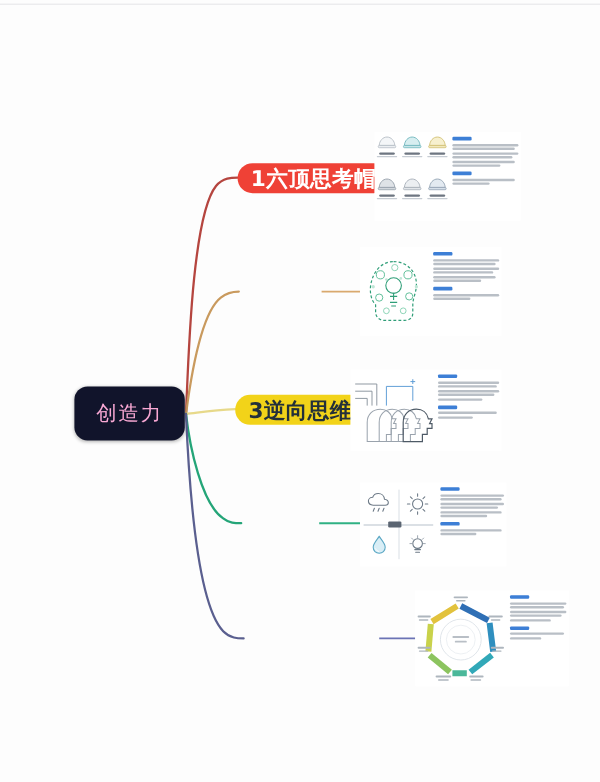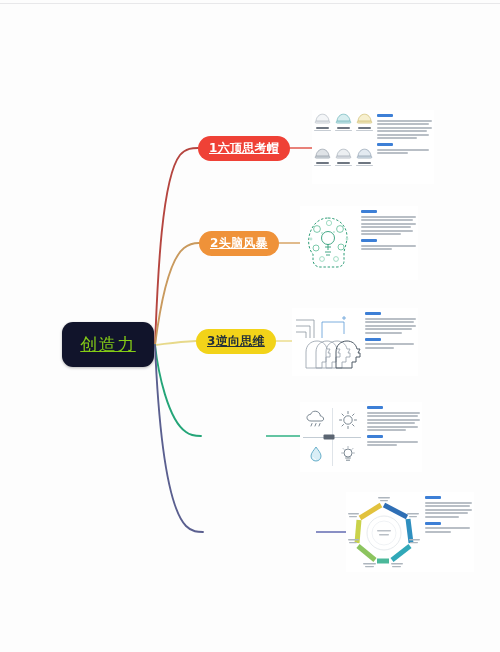--- a/index.html
+++ b/index.html
@@ -39,44 +39,42 @@
     left: 62px; top: 322px;
     width: 92px; height: 45px;
     background: #11142b;
     border-radius: 11px;
     display: flex;
     align-items: center;
     justify-content: center;
     box-shadow: 0 1px 3px rgba(0,0,0,.28);
   }
   #root-node .root-label {
-    color: #84cc16;
+    color: #f9a8d4;
     font-size: 17px;
     letter-spacing: 1.5px;
     font-weight: 500;
-    text-decoration: underline;
   }
   
   .pill {
     position: absolute;
     height: 25px;
     border-radius: 13px;
     display: flex;
     align-items: center;
     justify-content: center;
     padding: 0 11px;
     box-sizing: border-box;
     white-space: nowrap;
   }
   .pill .pill-label {
-    font-size: 12px;
+    font-size: 18px;
     font-weight: 700;
     color: #ffffff;
     letter-spacing: .3px;
-    text-decoration: underline;
   }
   .pill.light .pill-label { color: #23303a; }
 
   
   .thumb {
     position: absolute;
     background: #ffffff;
     overflow: hidden;
   }
   .thumb-inner {
@@ -266,23 +264,20 @@
         </div>
         <div class="tx-block">
           <div class="tx-head"></div>
           <div class="tx-line s2"></div>
             <div class="tx-line s5"></div>
         </div>
       </div>
     </div>
   </div>
 
-  <div class="pill" style="left:199px; top:231px; background:#ef9239;">
-    <span class="pill-label">2头脑风暴</span>
-  </div>
 
   <div class="thumb" style="left:300px; top:206px; width:118px; height:74px;">
     <div class="thumb-inner">
       <div class="thumb-art" style="width:58px;">
         <svg width="56" height="62" viewBox="0 0 56 62">
           <path d="M27 6 C38 6 46 14 46 25 C46 32 43 36 43 42 L43 49 C43 53 40 55 36 55 L19 55 C15 55 12 52 12 48 L12 42 C8 38 7 31 8 25 C10 14 17 6 27 6 Z" fill="none" stroke="#2f9e78" stroke-width="1" stroke-dasharray="2.4 1.8"></path>
           <circle cx="27" cy="26" r="6.5" fill="none" stroke="#2f9e78" stroke-width=".9"></circle>
           <path d="M27 32 L27 38 M24 35 L30 35" stroke="#2f9e78" stroke-width=".9"></path>
           <path d="M24 40 L30 40 M25 43 L29 43" stroke="#2f9e78" stroke-width=".9"></path>
           <circle cx="16" cy="17" r="3.4" fill="none" stroke="#5cbd96" stroke-width=".8"></circle>

